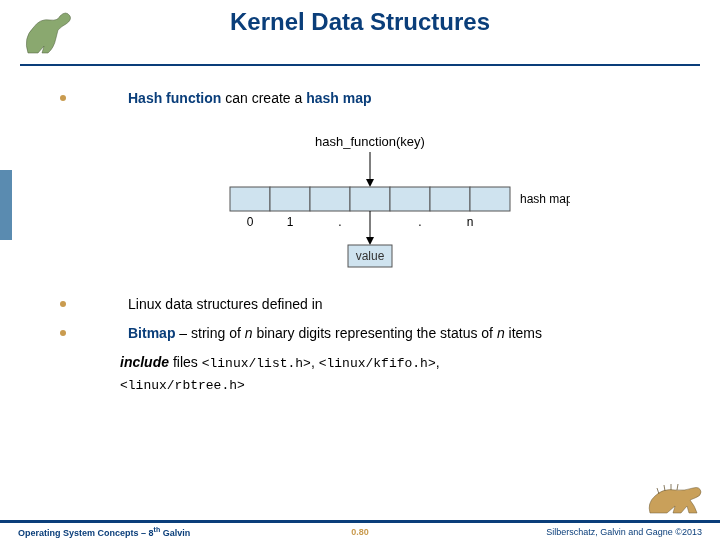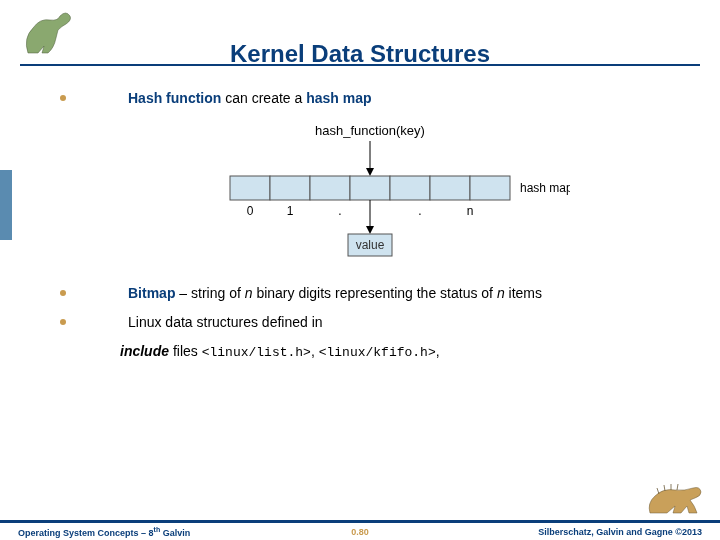--- a/index.html
+++ b/index.html
@@ -28,21 +28,21 @@
   }
   .dino-right {
     position: absolute;
     right: 15px;
     bottom: 22px;
     width: 60px;
     height: 40px;
   }
   .title {
     position: absolute;
-    top: 40px;
+    top: 8px;
     left: 0;
     width: 100%;
     text-align: center;
     font-size: 24px;
     font-weight: bold;
     color: #0a3e7a;
   }
   .hr {
     position: absolute;
     top: 64px;
@@ -73,42 +73,42 @@
     margin-top: 7px;
     margin-right: 18px;
     flex-shrink: 0;
   }
   .term { color: #0a3e7a; font-weight: bold; }
   .italic { font-style: italic; }
   .bolditalic { font-style: italic; font-weight: bold; }
   .mono { font-family: "Courier New", monospace; font-size: 13px; }
   .diagram {
     width: 400px;
-    margin: 12px auto 22px auto;
+    margin: 23px auto 22px auto;
     position: relative;
     height: 140px;
   }
   .footer {
     position: absolute;
     bottom: 0;
     left: 0;
     right: 0;
     height: 20px;
     border-top: 3px solid #0a3e7a;
     display: flex;
     align-items: center;
     justify-content: space-between;
     padding: 0 18px;
     font-size: 9px;
     color: #0a3e7a;
   }
   .footer .center { color: #c99b4f; font-weight: bold; position: absolute; left: 50%; transform: translateX(-50%); }
   .footer .left { font-weight: bold; }
   .footer .left sup { font-size: 7px; }
-  .footer .right { font-weight: bold; }
+  .footer .right { font-weight: normal; }
   .indent { margin-left: 60px; font-size: 14px; line-height: 1.5; margin-bottom:4px;}
 </style>
 </head>
 <body>
 
 <div class="sidebar-tab"></div>
 
 <div class="dino-left">
   <svg viewBox="0 0 60 50">
       <path d="M10 45 Q5 30 15 20 Q22 10 32 12 Q40 13 42 8 Q48 2 52 8 Q54 12 48 16 Q44 18 40 22 L38 30 Q36 40 30 45 L24 45 L26 38 L20 45 Z" fill="#8aa86f" stroke="#4a5a3a" stroke-width="0.5"></path>
@@ -149,31 +149,31 @@
       <text x="300" y="94" text-anchor="middle" font-size="12">n</text>
       <line x1="200" y1="79" x2="200" y2="108" stroke="#000" stroke-width="1"></line>
       <polygon points="200,113 196,105 204,105" fill="#000"></polygon>
       <rect x="178" y="113" width="44" height="22" fill="#cfe3ef" stroke="#555"></rect>
       <text x="200" y="128" text-anchor="middle" font-size="12" fill="#333">value</text>
     </svg>
   </div>
 
   <div class="bullet-item">
     <div class="bullet-dot"></div>
+    <div>Linux data structures defined in</div>
+  </div>
+
+  <div class="bullet-item">
+    <div class="bullet-dot"></div>
     <div>
       <span class="term">Bitmap</span><span> – string of </span><span class="italic">n</span><span> binary digits representing the status of </span><span class="italic">n</span><span> items</span>
     </div>
   </div>
-
-  <div class="bullet-item">
-    <div class="bullet-dot"></div>
-    <div>Linux data structures defined in</div>
-  </div>
   <div class="indent">
-    <span class="bolditalic">include</span><span> files </span><span class="mono">&lt;linux/list.h&gt;</span><span>, </span><span class="mono">&lt;linux/kfifo.h&gt;</span><span>, </span><br>
+    <span class="bolditalic">include</span><span> files </span><span class="mono">&lt;linux/list.h&gt;</span><span>, </span><span class="mono">&lt;linux/kfifo.h&gt;</span><span>, </span><br><span class="mono">&lt;linux/rbtree.h&gt;</span>
   </div>
 
 </div>
 
 <div class="dino-right">
   <svg viewBox="0 0 60 40">
       <path d="M5 35 Q2 25 10 18 Q18 10 30 12 Q40 13 48 10 Q55 8 56 14 Q56 18 50 20 L45 22 Q50 28 52 35 L44 35 L42 28 L36 35 L28 35 L30 28 L22 35 Z" fill="#c9a05a" stroke="#6b5a3a" stroke-width="0.5"></path>
       <g stroke="#6b5a3a" stroke-width="0.8">
         <line x1="14" y1="16" x2="12" y2="10"></line>
         <line x1="20" y1="13" x2="19" y2="7"></line>

